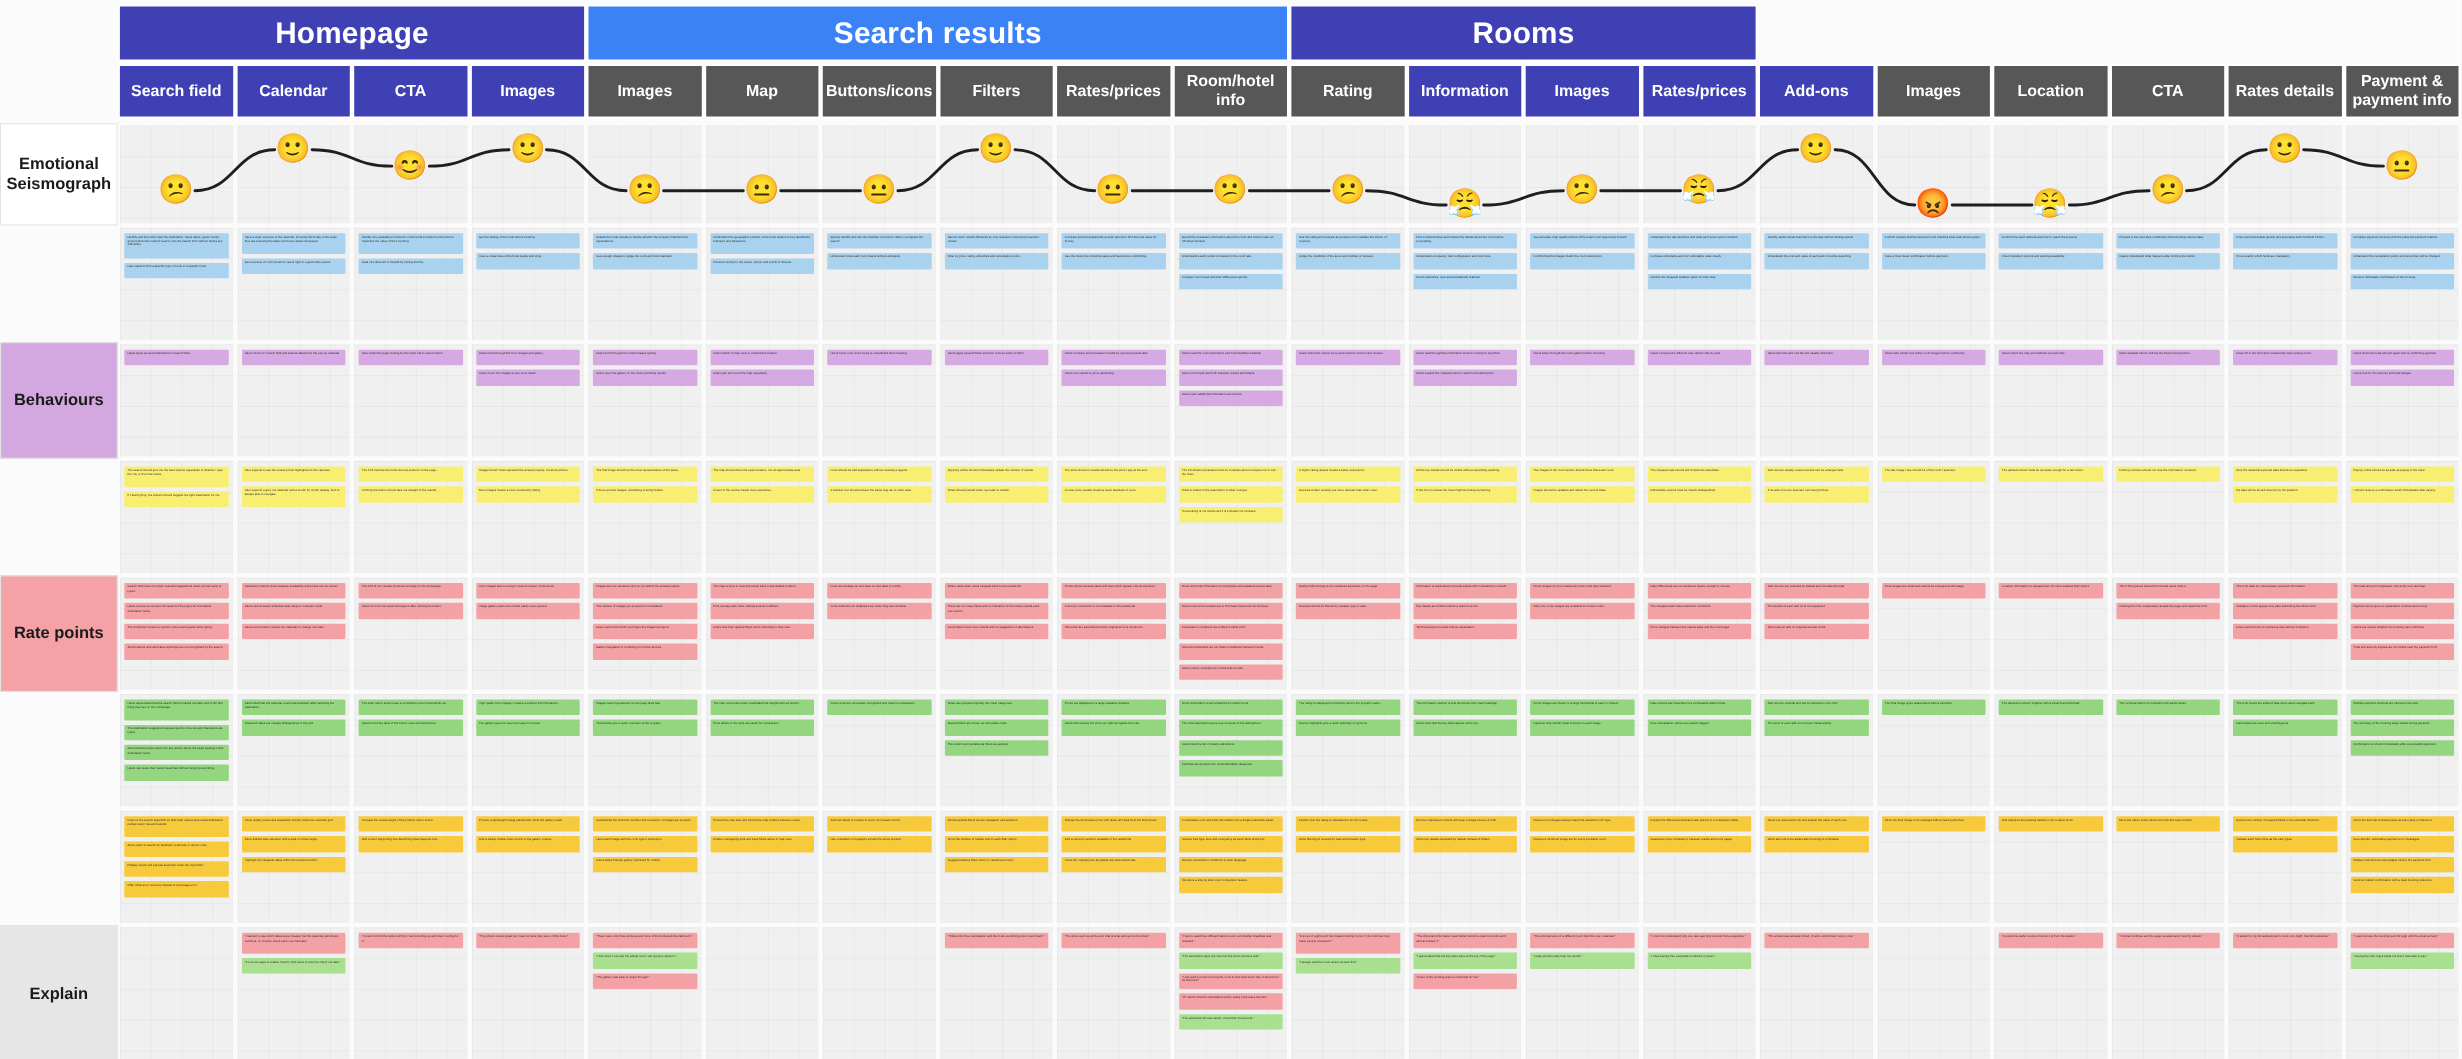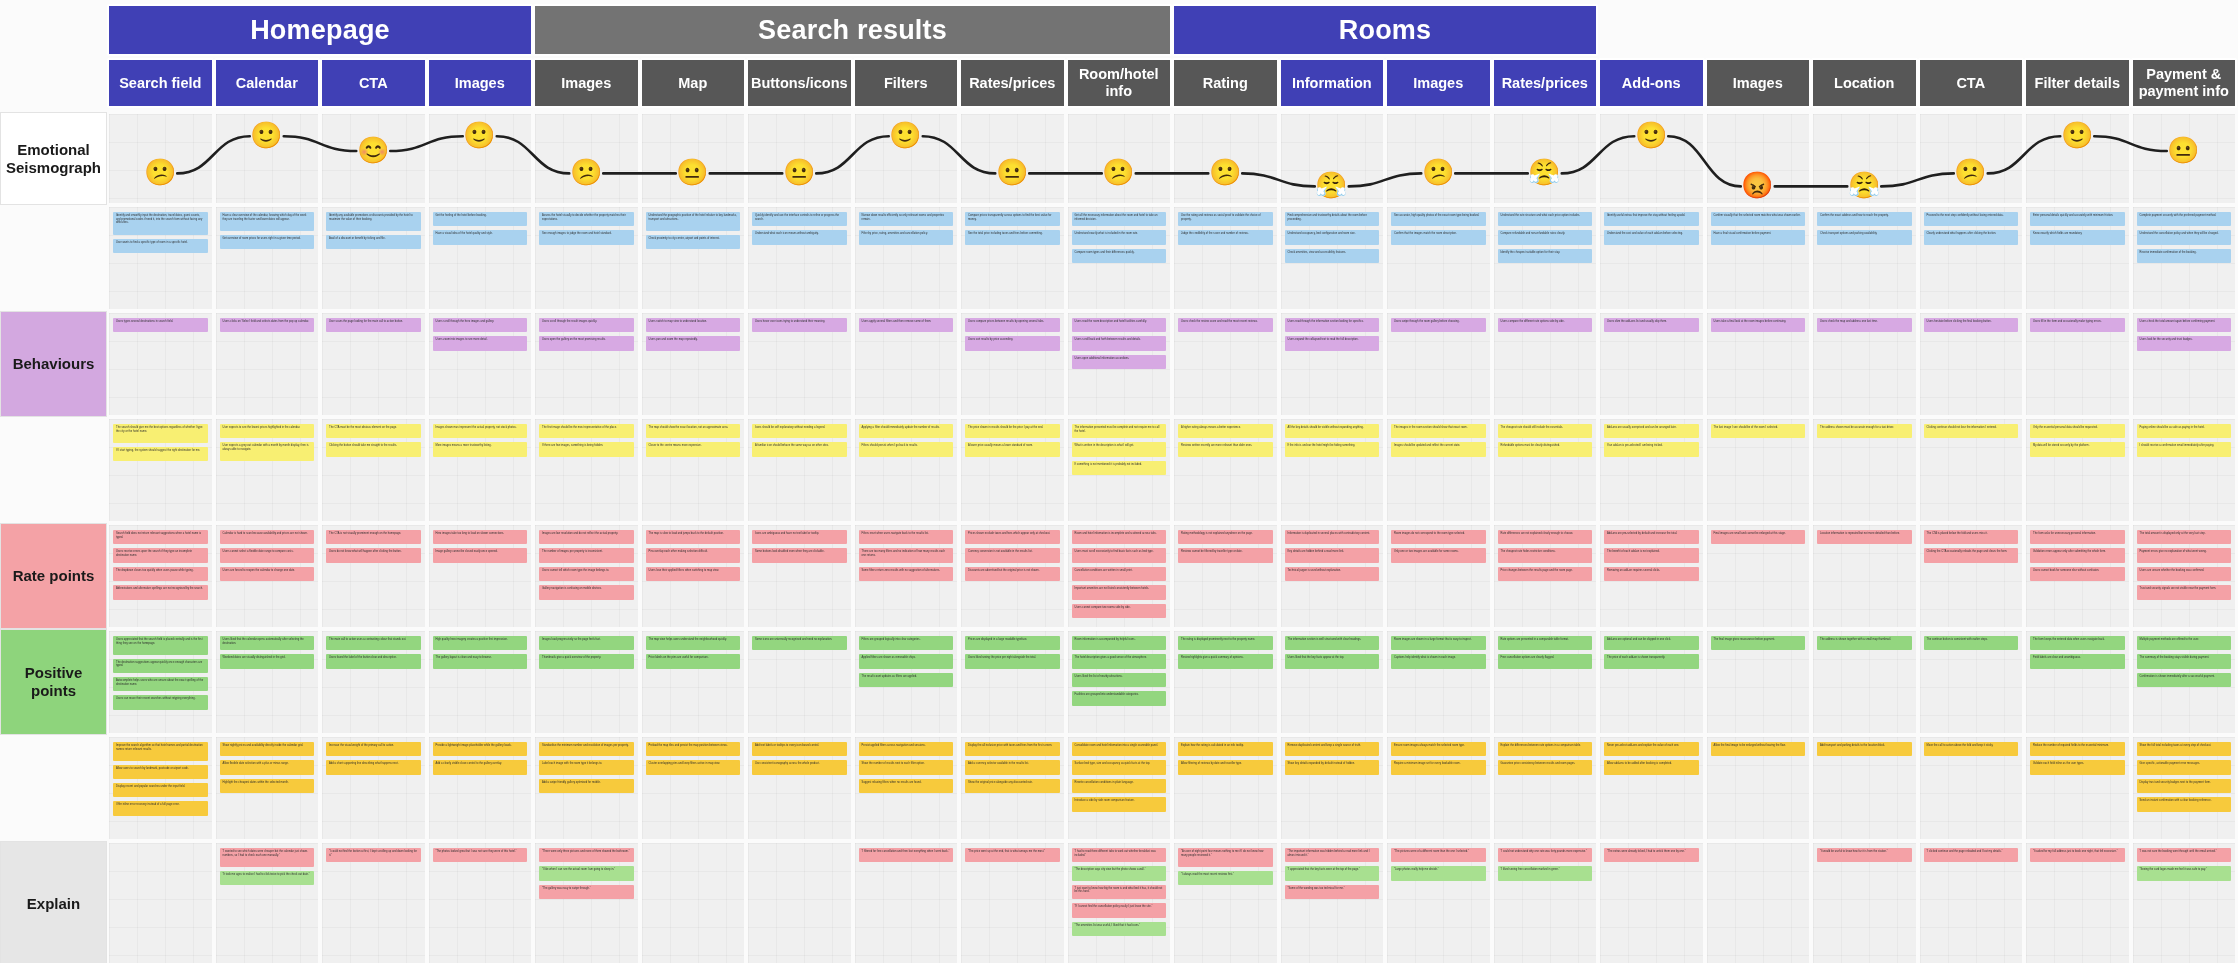--- a/index.html
+++ b/index.html
@@ -23,21 +23,21 @@
   }
 
   
   .phase{
     position:absolute; display:flex; align-items:center; justify-content:center;
     color:#fff; font-weight:bold; letter-spacing:.2px;
     border:2px solid #ffffff; border-radius:2px;
     font-size:27px;
   }
   .phase.blue{ background:#4040b5; }
-  .phase.grey{ background:#737373; }
+  .phase.grey{ background:#3b82f6; }
 
   .subcol{
     position:absolute; display:flex; align-items:center; justify-content:center;
     text-align:center; color:#fff; font-weight:bold; font-size:14.5px;
     line-height:1.15; padding:2px 4px;
     border:2px solid #ffffff; border-radius:2px;
   }
   .subcol.blue{ background:#4040b5; }
   .subcol.grey{ background:#575757; }
 
@@ -145,21 +145,21 @@
     <div class="subcol grey" style="left: 1704.5px; top: 58px; width: 106.5px; height: 50px;">
       <span>Images</span>
     </div>
     <div class="subcol grey" style="left: 1811px; top: 58px; width: 106.5px; height: 50px;">
       <span>Location</span>
     </div>
     <div class="subcol grey" style="left: 1917.5px; top: 58px; width: 106.5px; height: 50px;">
       <span>CTA</span>
     </div>
     <div class="subcol grey" style="left: 2024px; top: 58px; width: 106.5px; height: 50px;">
-      <span>Filter details</span>
+      <span>Rates details</span>
     </div>
     <div class="subcol grey" style="left: 2130.5px; top: 58px; width: 106.5px; height: 50px;">
       <span>Payment &amp; payment info</span>
     </div>
     <div class="rowlabel emo" style="top: 112px; width: 107px; height: 93px;">
       <span>Emotional Seismograph</span>
     </div>
     <div class="cellbg" style="left: 109px; top: 114px; width: 102.5px; height: 89px;"></div>
     <div class="cellbg" style="left: 215.5px; top: 114px; width: 102.5px; height: 89px;"></div>
     <div class="cellbg" style="left: 322px; top: 114px; width: 102.5px; height: 89px;"></div>
@@ -424,23 +424,20 @@
     <div class="note n-red" style="left: 1817px; top: 530px; width: 94.5px; height: 14.4px;">Location information is repeated but not more detailed than before.</div>
     <div class="note n-red" style="left: 1923.5px; top: 530px; width: 94.5px; height: 14.4px;">The CTA is placed below the fold and users miss it.</div>
     <div class="note n-red" style="left: 1923.5px; top: 548.4px; width: 94.5px; height: 14.4px;">Clicking the CTA occasionally reloads the page and clears the form.</div>
     <div class="note n-red" style="left: 2030px; top: 530px; width: 94.5px; height: 14.4px;">The form asks for unnecessary personal information.</div>
     <div class="note n-red" style="left: 2030px; top: 548.4px; width: 94.5px; height: 14.4px;">Validation errors appear only after submitting the whole form.</div>
     <div class="note n-red" style="left: 2030px; top: 566.8px; width: 94.5px; height: 14.4px;">Users cannot book for someone else without confusion.</div>
     <div class="note n-red" style="left: 2136.5px; top: 530px; width: 94.5px; height: 14.4px;">The total amount is displayed only at the very last step.</div>
     <div class="note n-red" style="left: 2136.5px; top: 548.4px; width: 94.5px; height: 14.4px;">Payment errors give no explanation of what went wrong.</div>
     <div class="note n-red" style="left: 2136.5px; top: 566.8px; width: 94.5px; height: 14.4px;">Users are unsure whether the booking was confirmed.</div>
     <div class="note n-red" style="left: 2136.5px; top: 585.2px; width: 94.5px; height: 14.4px;">Trust and security signals are not visible near the payment form.</div>
-    <div class="rowlabel pos" style="top: 629px; width: 107px; height: 106px;">
-      <span>Positive points</span>
-    </div>
     <div class="cellbg" style="left: 109px; top: 631px; width: 102.5px; height: 102px;"></div>
     <div class="cellbg" style="left: 215.5px; top: 631px; width: 102.5px; height: 102px;"></div>
     <div class="cellbg" style="left: 322px; top: 631px; width: 102.5px; height: 102px;"></div>
     <div class="cellbg" style="left: 428.5px; top: 631px; width: 102.5px; height: 102px;"></div>
     <div class="cellbg" style="left: 535px; top: 631px; width: 102.5px; height: 102px;"></div>
     <div class="cellbg" style="left: 641.5px; top: 631px; width: 102.5px; height: 102px;"></div>
     <div class="cellbg" style="left: 748px; top: 631px; width: 102.5px; height: 102px;"></div>
     <div class="cellbg" style="left: 854.5px; top: 631px; width: 102.5px; height: 102px;"></div>
     <div class="cellbg" style="left: 961px; top: 631px; width: 102.5px; height: 102px;"></div>
     <div class="cellbg" style="left: 1067.5px; top: 631px; width: 102.5px; height: 102px;"></div>

